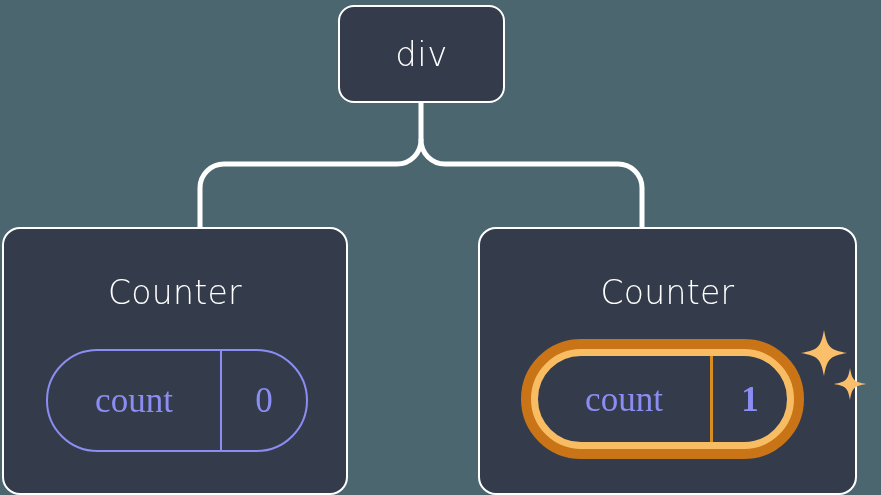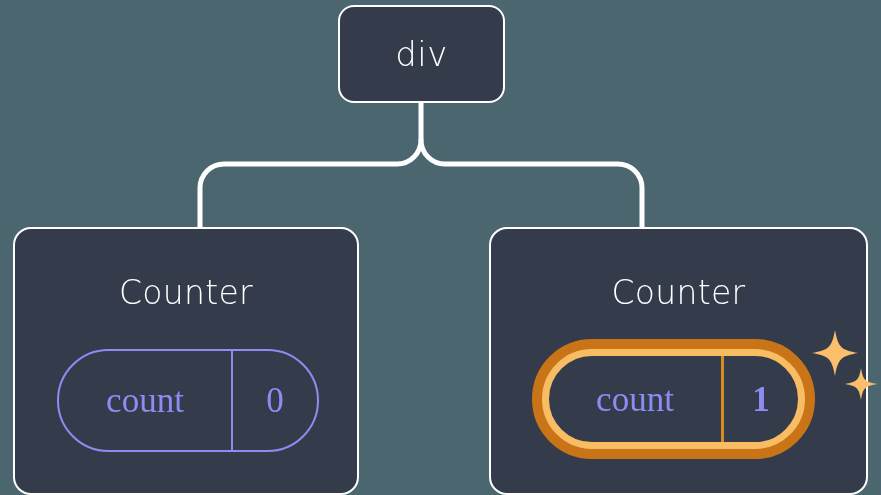--- a/index.html
+++ b/index.html
@@ -52,21 +52,20 @@
     font-size: 34px;
     font-weight: 300;
     letter-spacing: 0.5px;
     line-height: 1;
   }
 
   .counter-card {
     top: 227px;
     height: 268px;
     border-radius: 18px;
-    margin-left: 11px;
   }
   #node-counter-left {
     left: 2px;
     width: 346px;
   }
   #node-counter-right {
     left: 478px;
     width: 379px;
   }
 

